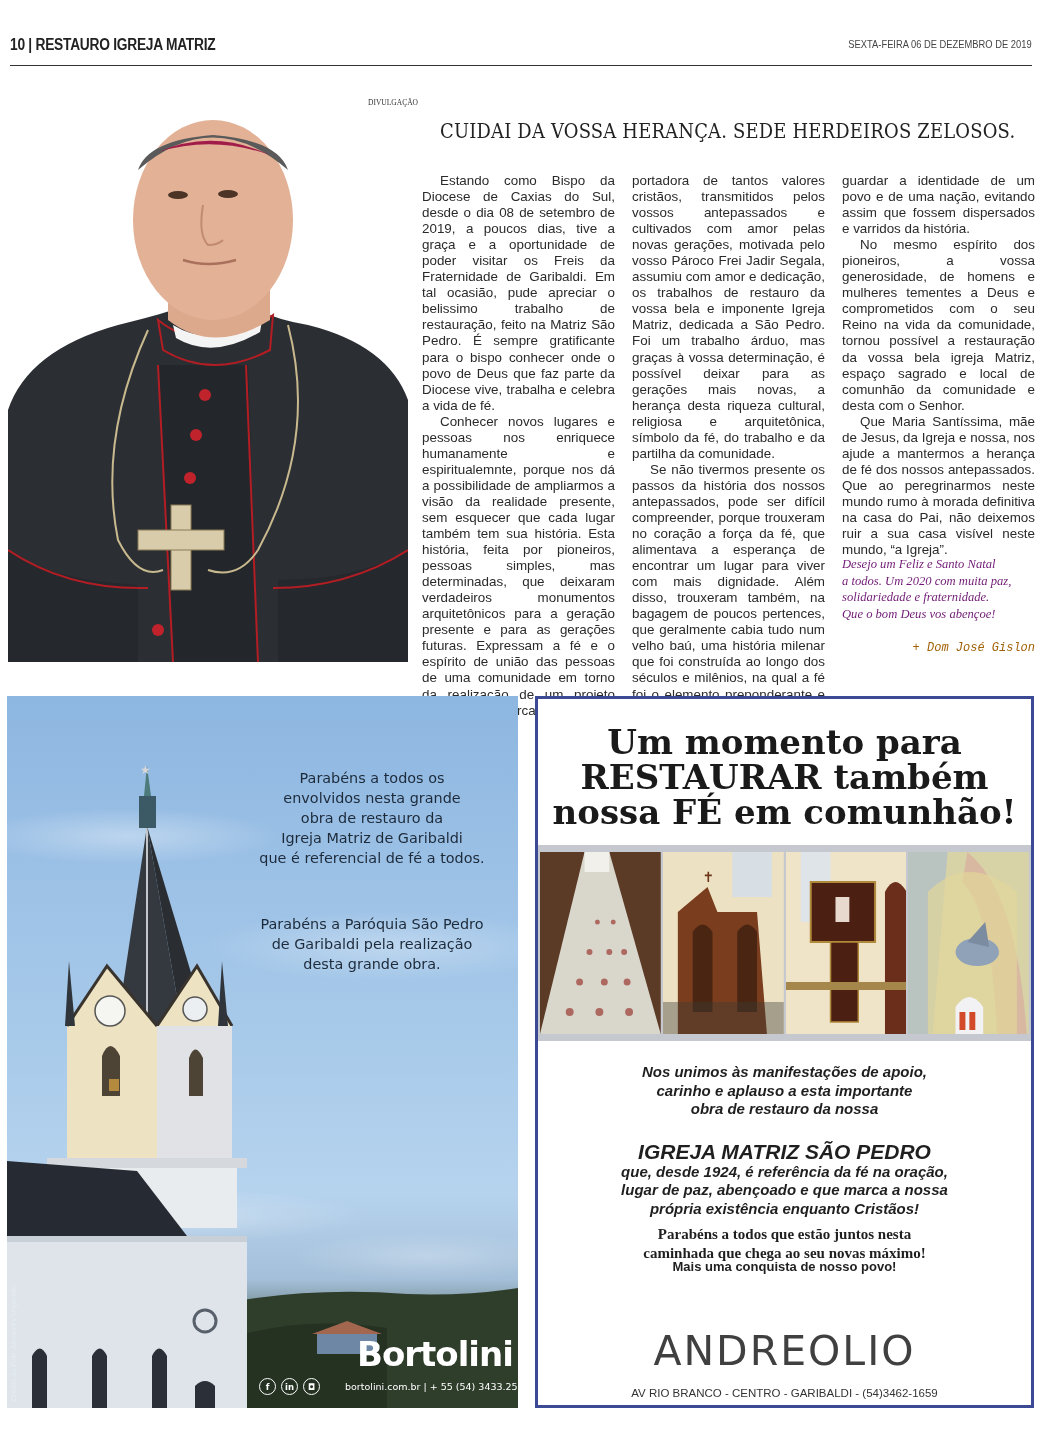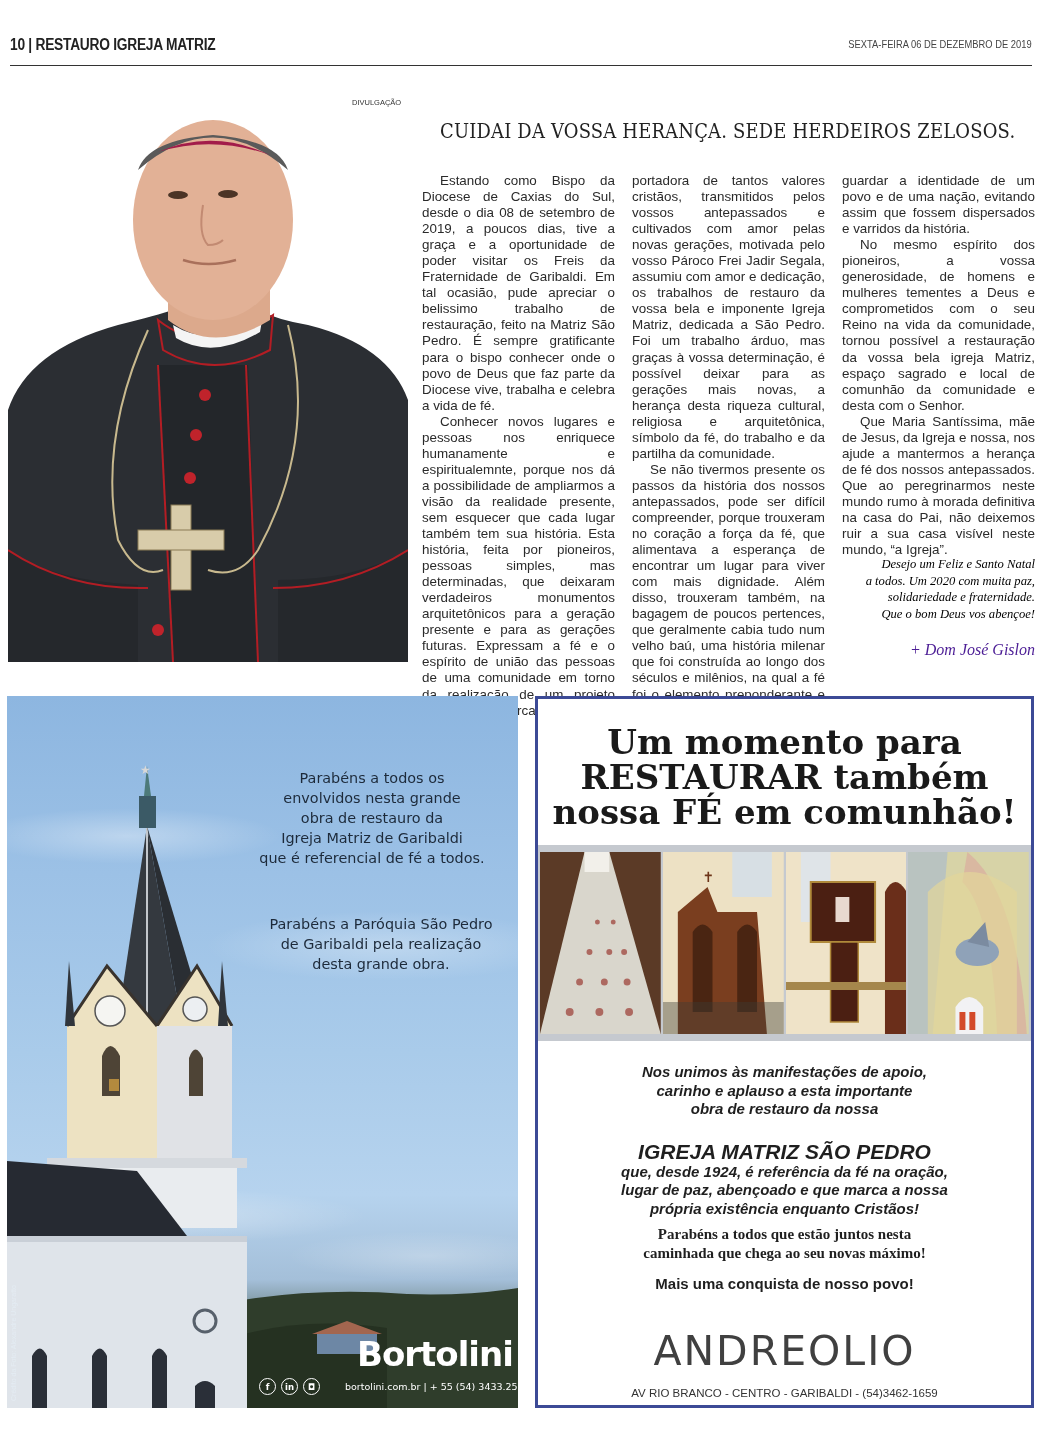--- a/index.html
+++ b/index.html
@@ -6,61 +6,61 @@
   html, body { width: 1058px; height: 1443px; background: #ffffff; overflow: hidden; }
   body { position: relative; font-family: "Liberation Serif", serif; color: #2a2a2a; }
 
   
   .page-header { position: absolute; left: 10px; top: 36px; width: 1022px; height: 30px; border-bottom: 1.5px solid #333; }
   .page-header .section { position: absolute; left: 0; top: 0; font-family: "Liberation Sans", sans-serif; font-weight: bold; font-size: 16px; letter-spacing: -0.3px; color: #222; transform: scaleX(0.86); transform-origin: left; }
   .page-header .date { position: absolute; right: 0; top: 2px; font-family: "Liberation Sans", sans-serif; font-size: 11px; color: #444; transform: scaleX(0.85); transform-origin: right; }
 
   
   .portrait { position: absolute; left: 8px; top: 110px; width: 400px; height: 552px; background: #fff; overflow: hidden; }
-  .photo-credit { position: absolute; left: 352px; top: 98px; font-family: Liberation Sans, sans-serif; font-size: 7.5px; color: #333; }
+  .photo-credit { position: absolute; left: 368px; top: 98px; font-family: Liberation Serif, serif; font-size: 7.5px; color: #333; }
 
   
   .headline { position: absolute; left: 440px; top: 120px; width: 590px; font-family: "DejaVu Serif", serif; font-size: 19.5px; font-weight: normal; color: #222; letter-spacing: 0.2px; white-space: nowrap; transform: scaleX(0.92); transform-origin: left; }
   .col { position: absolute; top: 173px; width: 193px; font-family: Liberation Sans, sans-serif; font-size: 13.4px; line-height: 16.05px; text-align: justify; hyphens: manual; color: #2a2a2a; }
   .col p { text-indent: 18px; }
   .col p.cont { text-indent: 0; }
   .col1 { left: 422px; }
   .col2 { left: 632px; }
   .col3 { left: 842px; }
-  .closing { position: absolute; left: 842px; top: 556px; width: 193px; font-family: "Liberation Serif", serif; font-style: italic; font-size: 12.6px; line-height: 16.5px; text-align: right; color: #000000; }
-  .signature { position: absolute; left: 842px; top: 641px; width: 193px; font-family: Liberation Serif, serif; font-style: italic; font-size: 16px; text-align: right; color: #4c1d95; }
+  .closing { position: absolute; left: 842px; top: 556px; width: 193px; font-family: "Liberation Serif", serif; font-style: italic; font-size: 12.6px; line-height: 16.5px; text-align: left; color: #701a75; }
+  .signature { position: absolute; left: 842px; top: 641px; width: 193px; font-family: Liberation Mono, monospace; font-style: italic; font-size: 12px; text-align: right; color: #a16207; }
 
   
   .ad-left { position: absolute; left: 7px; top: 696px; width: 511px; height: 712px; overflow: hidden;
     background: linear-gradient(180deg, #8db6e0 0%, #9cc1e6 25%, #a9cbea 50%, #b6d3ee 70%, #a4bfd9 82%, #3c4f3a 92%, #283624 100%); }
   .ad-left .clouds { position: absolute; inset: 0; background:
       radial-gradient(ellipse 220px 40px at 120px 140px, rgba(255,255,255,0.35), transparent 70%),
       radial-gradient(ellipse 260px 50px at 380px 250px, rgba(255,255,255,0.3), transparent 70%),
       radial-gradient(ellipse 300px 40px at 150px 520px, rgba(255,255,255,0.35), transparent 70%),
       radial-gradient(ellipse 200px 35px at 420px 560px, rgba(255,255,255,0.25), transparent 70%); }
   .ad-left .msg { position: absolute; left: 220px; width: 290px; text-align: center; font-family: "DejaVu Sans", sans-serif; font-size: 14.4px; line-height: 20px; color: #1d2a3a; }
   .ad-left .msg1 { top: 72px; }
-  .ad-left .msg2 { top: 218px; left: 229px; }
+  .ad-left .msg2 { top: 218px; left: 220px; }
   .ad-left svg.church { position: absolute; left: 0; top: 0; }
   .brand { position: absolute; left: 350px; top: 638px; font-family: "DejaVu Sans", sans-serif; font-weight: bold; font-size: 34px; color: #fff; letter-spacing: -1px; }
   .social { position: absolute; left: 252px; top: 682px; display: flex; align-items: center; gap: 5px; }
   .social .ico { width: 17px; height: 17px; border: 1.3px solid #fff; border-radius: 50%; color: #fff; font-family: "DejaVu Sans", sans-serif; font-size: 8.5px; font-weight: bold; display: flex; align-items: center; justify-content: center; }
   .social .contact { font-family: "DejaVu Sans", sans-serif; font-size: 9.5px; color: #fff; margin-left: 3px; white-space: nowrap; padding-left: 17px; }
   .credit-vert { position: absolute; left: 3px; top: 705px; transform: rotate(-90deg); transform-origin: left top; font-family: "Liberation Sans", sans-serif; font-size: 7px; color: #e4ecf3; white-space: nowrap; }
 
   
   .ad-right { position: absolute; left: 535px; top: 696px; width: 499px; height: 712px; border: 3px solid #3c4a96; background: #fff; }
   .ad-right .title { position: absolute; left: 0; top: 26px; width: 493px; text-align: center; font-family: "DejaVu Serif", serif; font-weight: bold; font-size: 34px; line-height: 35px; color: #1a1a1a; }
   .photo-strip { position: absolute; left: 0; top: 146px; width: 493px; height: 196px; background: #c5c9cf; display: flex; gap: 2px; padding: 7px 2px; }
   .photo-strip .ph { flex: 1; height: 100%; position: relative; overflow: hidden; }
   .ad-right .body { position: absolute; left: 0; width: 493px; text-align: center; font-family: "Liberation Sans", sans-serif; font-weight: bold; color: #1f1f1f; }
   .ad-right .b1 { top: 364px; font-style: italic; font-size: 15px; line-height: 18.5px; }
   .ad-right .b1 .big { font-size: 21px; line-height: 23px; display: block; margin-top: 21px; }
   .ad-right .b2 { top: 526px; font-size: 15px; line-height: 19px; font-family: Liberation Serif, serif; }
-  .ad-right .b3 { top: 576px; font-size: 15px; }
+  .ad-right .b3 { top: 560px; font-size: 13px; }
   .ad-right .logo { position: absolute; left: 0; top: 628px; width: 493px; text-align: center; font-family: "DejaVu Sans", sans-serif; font-size: 41px; letter-spacing: 2px; color: #404040; }
   .ad-right .address { position: absolute; left: 0; top: 688px; width: 493px; text-align: center; font-family: "Liberation Sans", sans-serif; font-size: 11.5px; color: #333; }
 </style>
 </head>
 <body>
 
 <header class="page-header">
   <div class="section">10 | RESTAURO IGREJA MATRIZ</div>
   <div class="date">SEXTA-FEIRA 06 DE DEZEMBRO DE 2019</div>
 </header>

